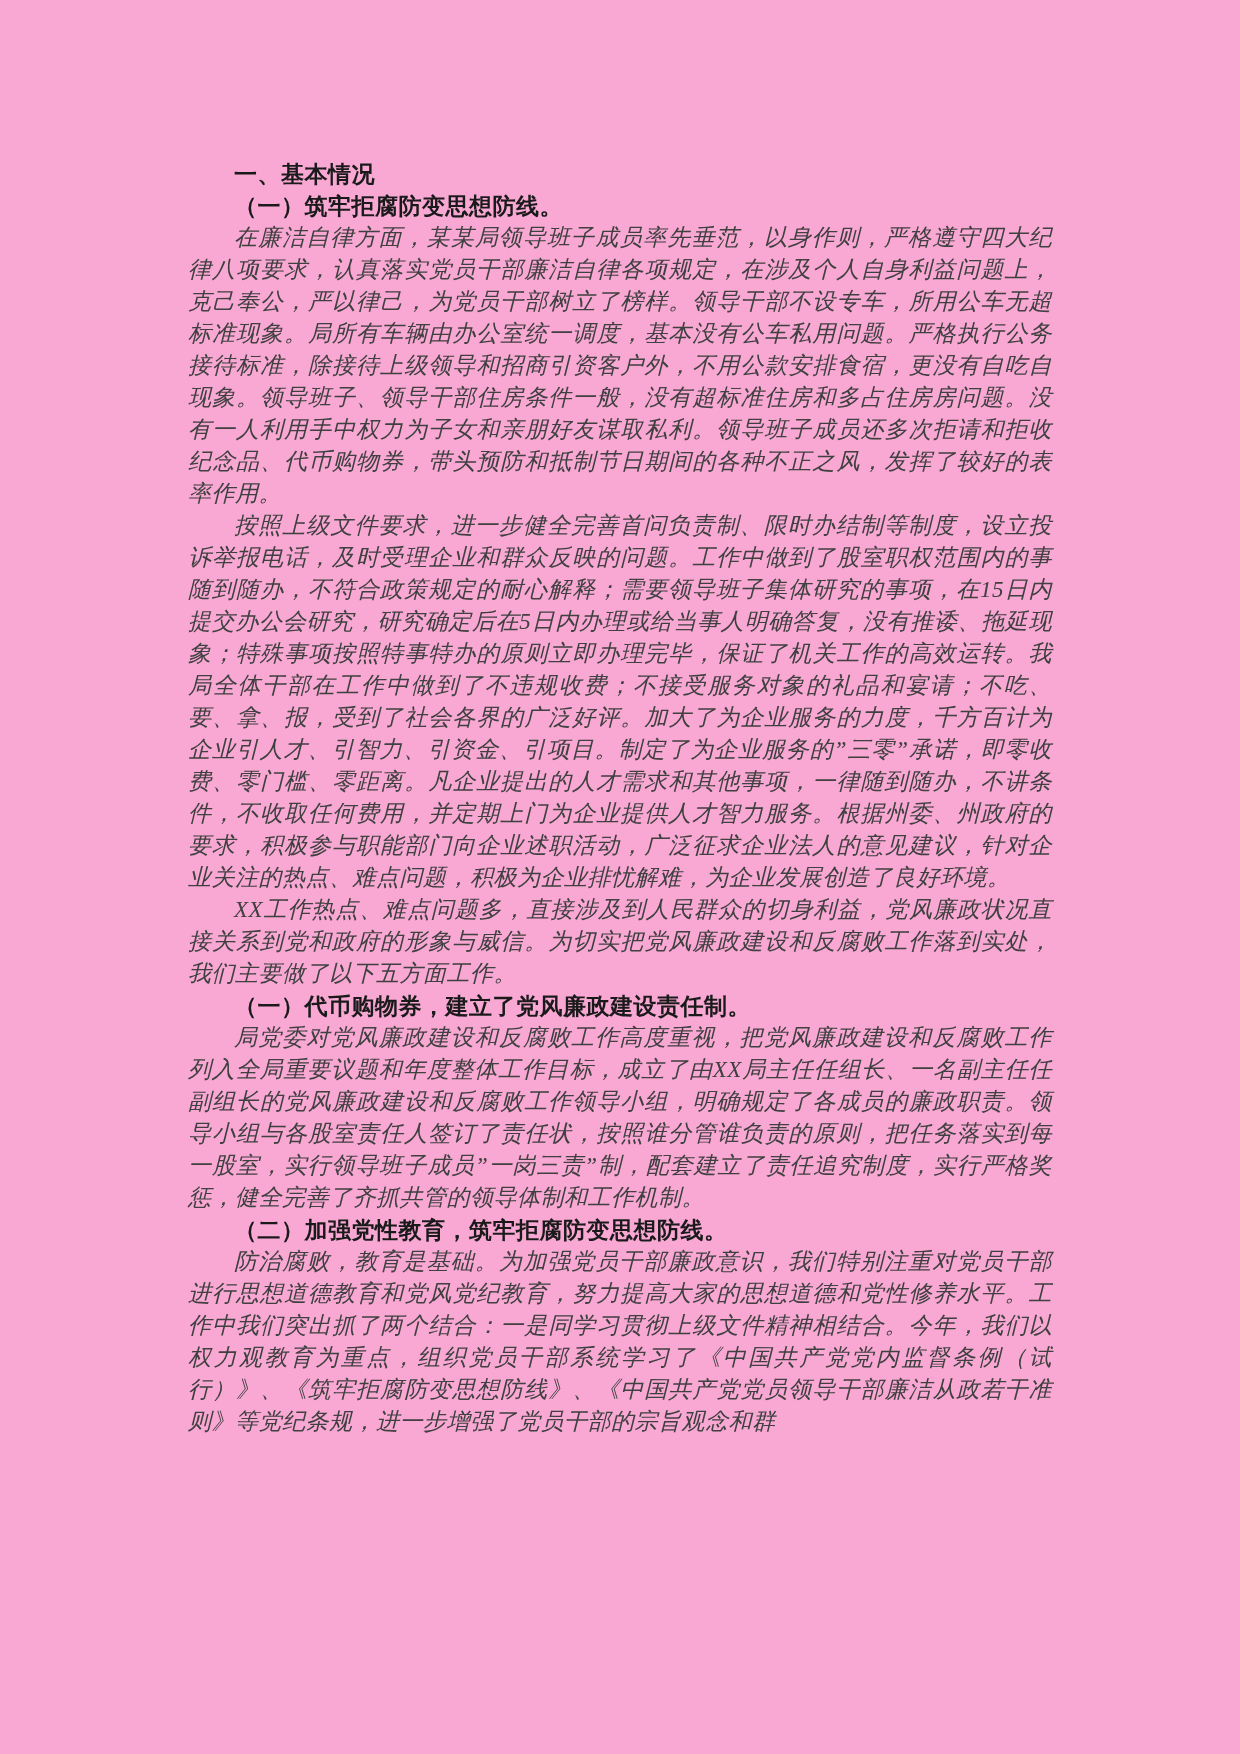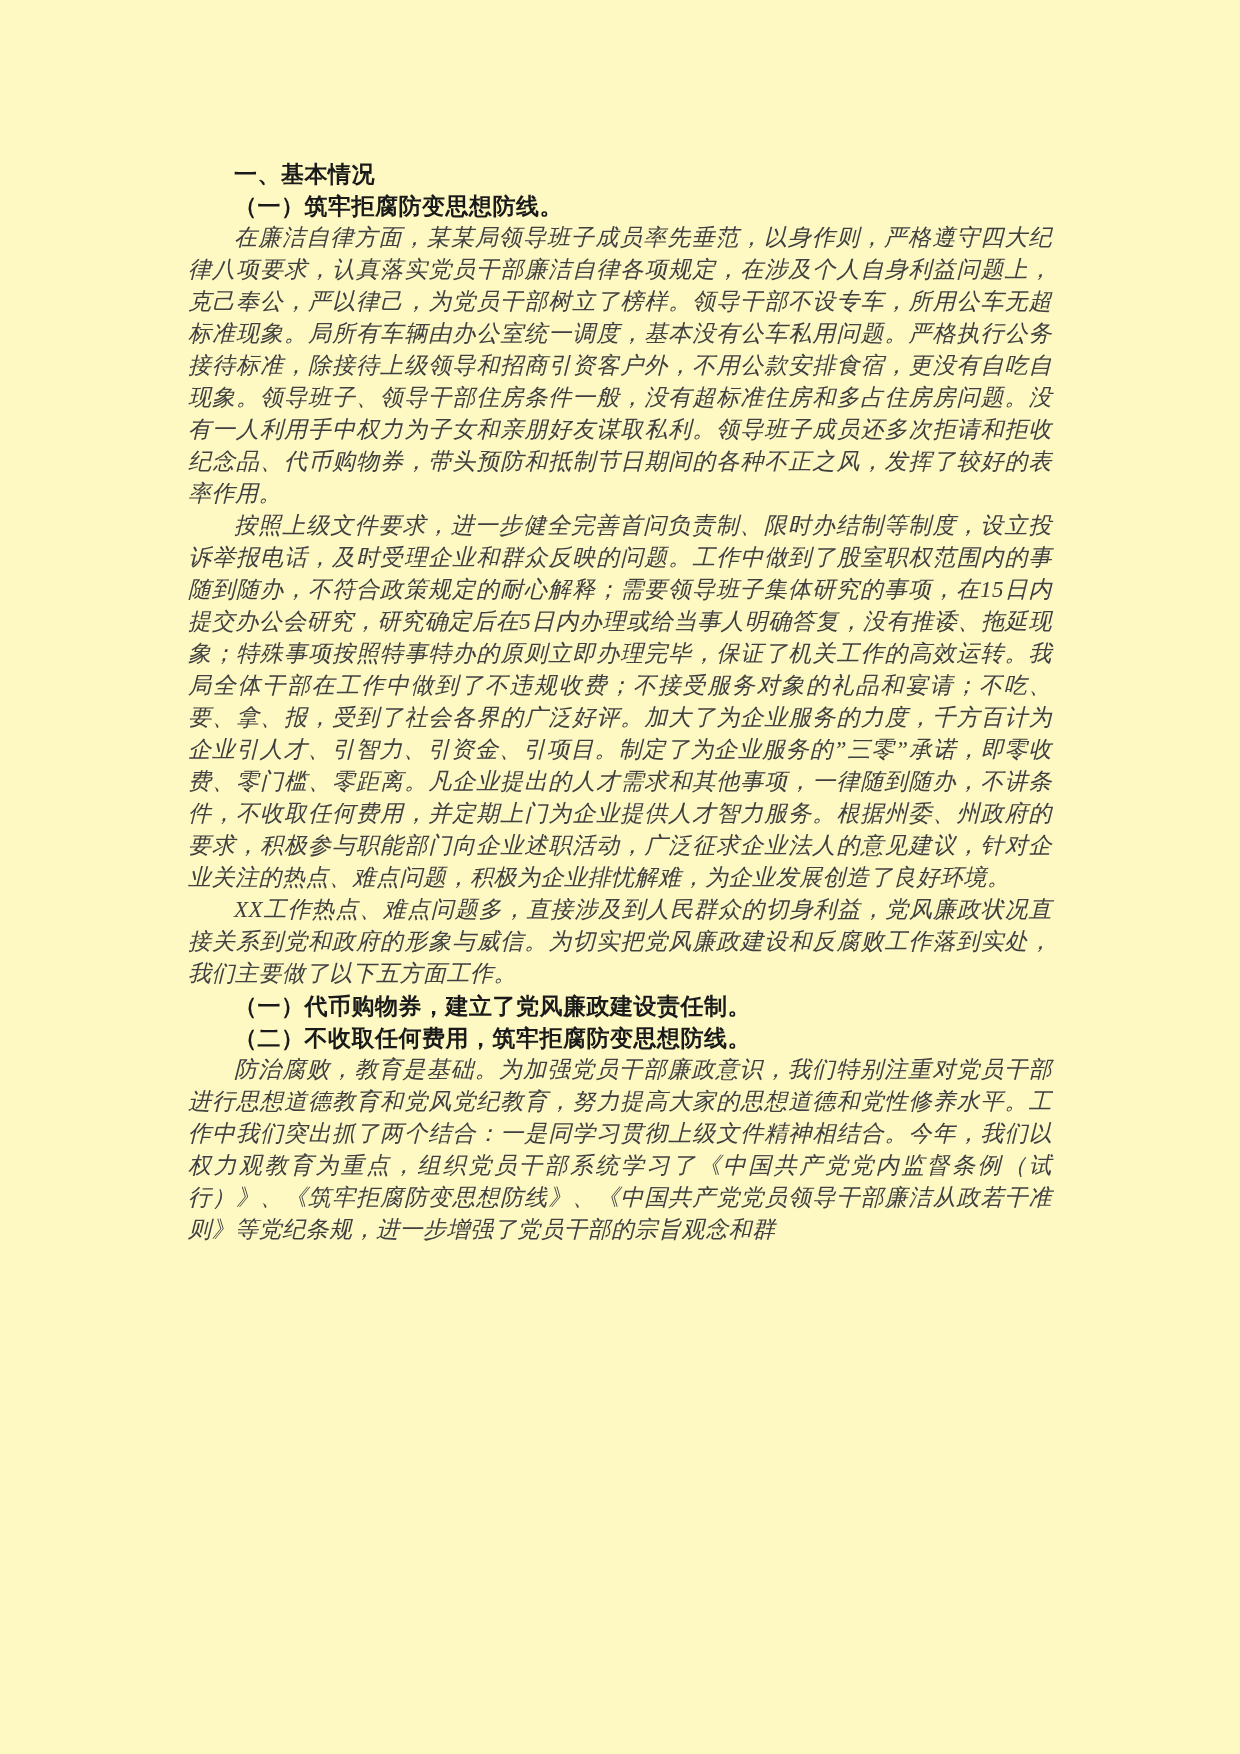--- a/index.html
+++ b/index.html
@@ -4,21 +4,21 @@
 <style>
   html, body {
     margin: 0;
     padding: 0;
     background: #ffffff;
   }
   .page {
     position: relative;
     width: 1240px;
     height: 1754px;
-    background: #fef9c3;
+    background: #f9a8d4;
     overflow: hidden;
     margin: 0 auto;
   }
   .content {
     position: absolute;
     left: 188px;
     top: 158px;
     width: 864px;
   }
   .block {
@@ -56,19 +56,20 @@
     <p class="block para">在廉洁自律方面，某某局领导班子成员率先垂范，以身作则，严格遵守四大纪律八项要求，认真落实党员干部廉洁自律各项规定，在涉及个人自身利益问题上，克己奉公，严以律己，为党员干部树立了榜样。领导干部不设专车，所用公车无超标准现象。局所有车辆由办公室统一调度，基本没有公车私用问题。严格执行公务接待标准，除接待上级领导和招商引资客户外，不用公款安排食宿，更没有自吃自现象。领导班子、领导干部住房条件一般，没有超标准住房和多占住房房问题。没有一人利用手中权力为子女和亲朋好友谋取私利。领导班子成员还多次拒请和拒收纪念品、代币购物券，带头预防和抵制节日期间的各种不正之风，发挥了较好的表率作用。</p>
 
 
     <p class="block para">按照上级文件要求，进一步健全完善首问负责制、限时办结制等制度，设立投诉举报电话，及时受理企业和群众反映的问题。工作中做到了股室职权范围内的事随到随办，不符合政策规定的耐心解释；需要领导班子集体研究的事项，在15日内提交办公会研究，研究确定后在5日内办理或给当事人明确答复，没有推诿、拖延现象；特殊事项按照特事特办的原则立即办理完毕，保证了机关工作的高效运转。我局全体干部在工作中做到了不违规收费；不接受服务对象的礼品和宴请；不吃、要、拿、报，受到了社会各界的广泛好评。加大了为企业服务的力度，千方百计为企业引人才、引智力、引资金、引项目。制定了为企业服务的”三零”承诺，即零收费、零门槛、零距离。凡企业提出的人才需求和其他事项，一律随到随办，不讲条件，不收取任何费用，并定期上门为企业提供人才智力服务。根据州委、州政府的要求，积极参与职能部门向企业述职活动，广泛征求企业法人的意见建议，针对企业关注的热点、难点问题，积极为企业排忧解难，为企业发展创造了良好环境。</p>
 
 
     <p class="block para">XX工作热点、难点问题多，直接涉及到人民群众的切身利益，党风廉政状况直接关系到党和政府的形象与威信。为切实把党风廉政建设和反腐败工作落到实处，我们主要做了以下五方面工作。</p>
 
     <h4 class="block h2">（一）代币购物券，建立了党风廉政建设责任制。</h4>
 
+    <p class="block para">局党委对党风廉政建设和反腐败工作高度重视，把党风廉政建设和反腐败工作列入全局重要议题和年度整体工作目标，成立了由XX局主任任组长、一名副主任任副组长的党风廉政建设和反腐败工作领导小组，明确规定了各成员的廉政职责。领导小组与各股室责任人签订了责任状，按照谁分管谁负责的原则，把任务落实到每一股室，实行领导班子成员”一岗三责”制，配套建立了责任追究制度，实行严格奖惩，健全完善了齐抓共管的领导体制和工作机制。</p>
 
-    <h4 class="block h2">（二）不收取任何费用，筑牢拒腐防变思想防线。</h4>
+    <h4 class="block h2">（二）加强党性教育，筑牢拒腐防变思想防线。</h4>
 
     <p class="block para">防治腐败，教育是基础。为加强党员干部廉政意识，我们特别注重对党员干部进行思想道德教育和党风党纪教育，努力提高大家的思想道德和党性修养水平。工作中我们突出抓了两个结合：一是同学习贯彻上级文件精神相结合。今年，我们以权力观教育为重点，组织党员干部系统学习了《中国共产党党内监督条例（试行）》、《筑牢拒腐防变思想防线》、《中国共产党党员领导干部廉洁从政若干准则》等党纪条规，进一步增强了党员干部的宗旨观念和群</p>
 
   </div>
 </div>
 
 </body></html>

